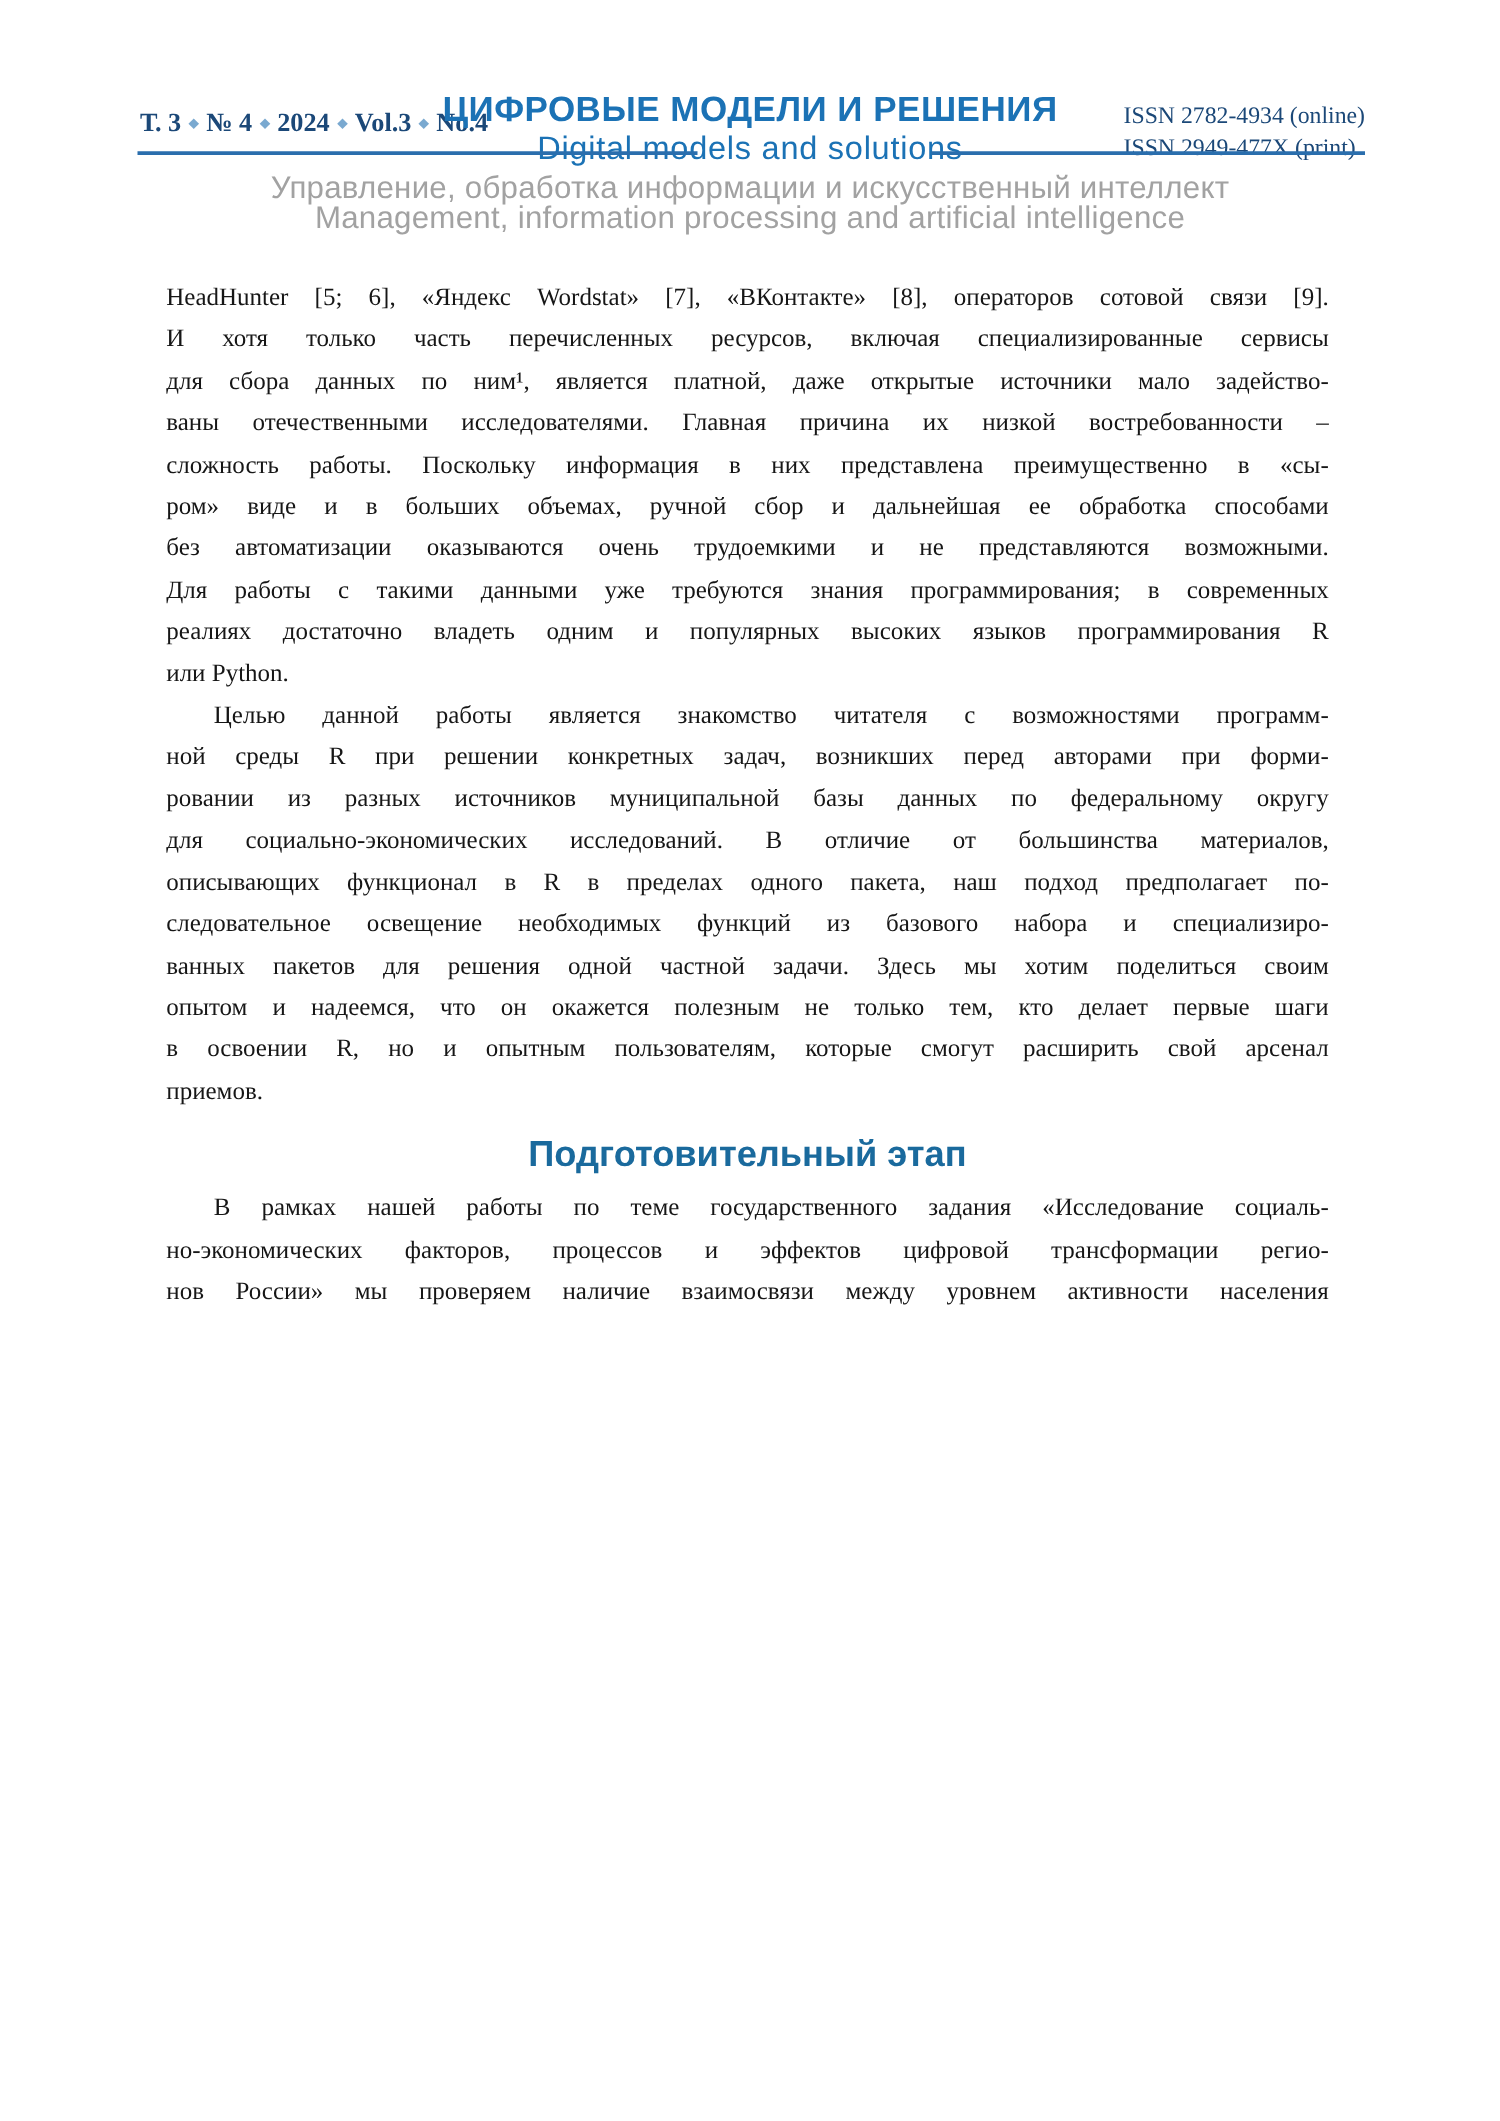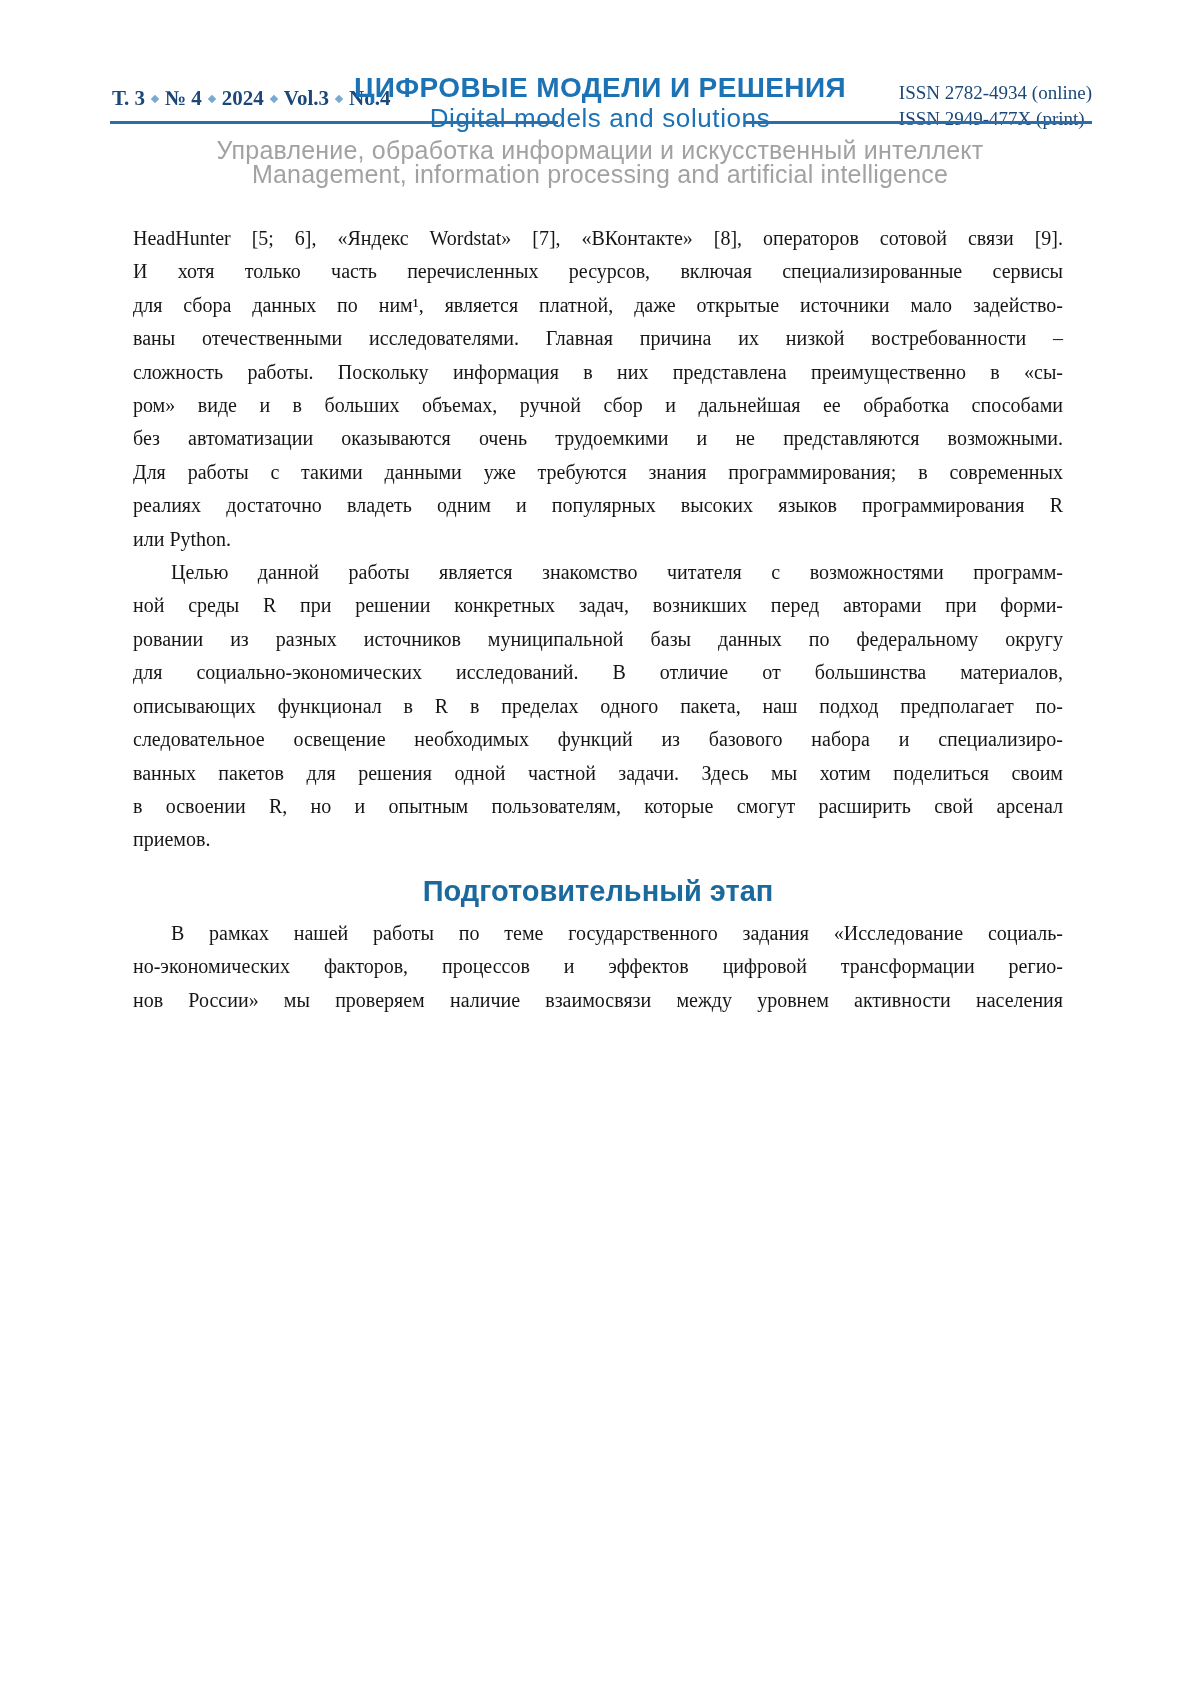--- a/index.html
+++ b/index.html
@@ -127,20 +127,21 @@
           <div class="line last">или Python.</div>
         </div>
         <div class="paragraph">
           <div class="line indent">Целью данной работы является знакомство читателя с возможностями программ-</div>
           <div class="line">ной среды R при решении конкретных задач, возникших перед авторами при форми-</div>
           <div class="line">ровании из разных источников муниципальной базы данных по федеральному округу</div>
           <div class="line">для социально-экономических исследований. В отличие от большинства материалов,</div>
           <div class="line">описывающих функционал в R в пределах одного пакета, наш подход предполагает по-</div>
           <div class="line">следовательное освещение необходимых функций из базового набора и специализиро-</div>
           <div class="line">ванных пакетов для решения одной частной задачи. Здесь мы хотим поделиться своим</div>
+          <div class="line">опытом и надеемся, что он окажется полезным не только тем, кто делает первые шаги</div>
           <div class="line">в освоении R, но и опытным пользователям, которые смогут расширить свой арсенал</div>
           <div class="line last">приемов.</div>
         </div>
         <div class="heading">Подготовительный этап</div>
         <div class="paragraph">
           <div class="line indent">В рамках нашей работы по теме государственного задания «Исследование социаль-</div>
           <div class="line">но-экономических факторов, процессов и эффектов цифровой трансформации регио-</div>
           <div class="line">нов России» мы проверяем наличие взаимосвязи между уровнем активности населения</div>
         </div>
       </div>

